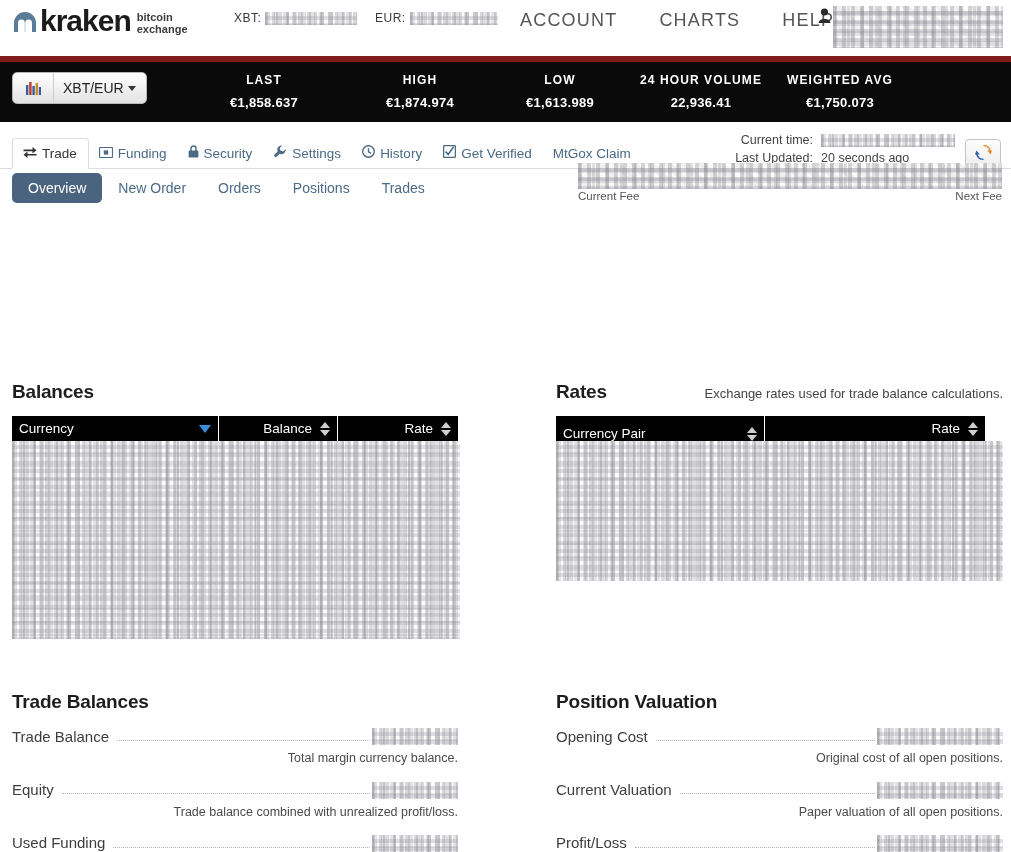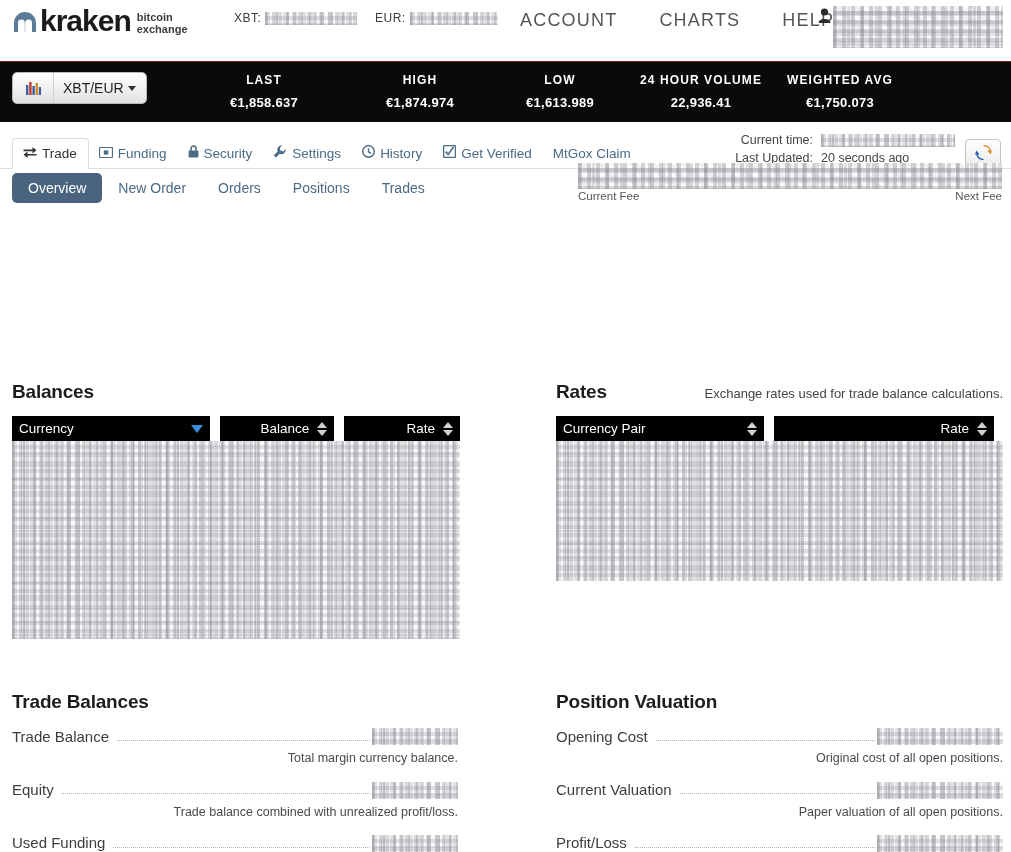--- a/index.html
+++ b/index.html
@@ -32,21 +32,21 @@
       repeating-linear-gradient(90deg, rgba(80,80,90,0.17) 0 3px, rgba(255,255,255,0) 3px 14px),
       repeating-linear-gradient(0deg, rgba(190,190,198,0.40) 0 5px, rgba(255,255,255,0) 5px 10px),
       repeating-linear-gradient(45deg, rgba(160,160,170,0.12) 0 6px, rgba(255,255,255,0) 6px 12px);
     background-size: 9px 9px, 9px 9px, 14px 15px, 11px 10px, 17px 17px;
   }
 
   
   #top-header {
     position: relative;
     height: 62px;
-    border-bottom: 1px solid #7f1d1d;
+    border-bottom: 6px solid #7f1d1d;
     background: #fff;
   }
   #logo-wrap { position: absolute; left: 12px; top: 6px; display: flex; align-items: flex-start; }
   .logo-mark { margin-top: 6px; margin-right: 2px; }
   .logo-word {
     font-size: 30px; font-weight: bold; letter-spacing: -1px;
     color: #1b1b1b; line-height: 30px;
   }
   .logo-sub {
     margin-left: 6px; margin-top: 5px;
@@ -148,21 +148,21 @@
 
   
   .panel { position: absolute; }
   .sec-title {
     font-size: 19px; font-weight: bold; color: #1d1d1d; letter-spacing: -.2px;
   }
   .sec-note { font-size: 13px; color: #444; }
 
   
   .dtable { width: 100%; }
-  .dthead { display: flex; gap: 10px; }
+  .dthead { display: flex; gap: 1px; }
   .dth {
     background: #000000; color: #ffffff; height: 25px;
     display: flex; align-items: center; font-size: 13.5px;
     padding: 0 7px;
   }
   .dth.left { justify-content: flex-start; }
   .dth.right { justify-content: flex-end; }
   .sort-ico { margin-left: 8px; display: inline-flex; flex-direction: column; line-height: 0; }
   .sort-ico .up, .sort-ico .dn {
     width: 0; height: 0; border-left: 5px solid transparent; border-right: 5px solid transparent;
@@ -401,21 +401,21 @@
     </div>
   </div>
 
   <div class="panel" style="left:556px; top:244px; width:447px;">
     <div style="display:flex; align-items:baseline; justify-content:space-between;">
       <span class="sec-title">Rates</span>
       <span class="sec-note">Exchange rates used for trade balance calculations.</span>
     </div>
     <div class="dtable" style="margin-top:13px;">
       <div class="dthead">
-        <div class="dth left" style="width:208px;">
+        <div class="dth left" style="width:208px;align-items:flex-end;">
           <span>Currency Pair</span>
           <span class="sort-ico" style="margin-left:auto;">
               <span class="up"></span>
               <span class="dn"></span>
             </span>
         </div>
         <div class="dth right" style="width:220px;">
           <span>Rate</span>
           <span class="sort-ico">
               <span class="up"></span>

